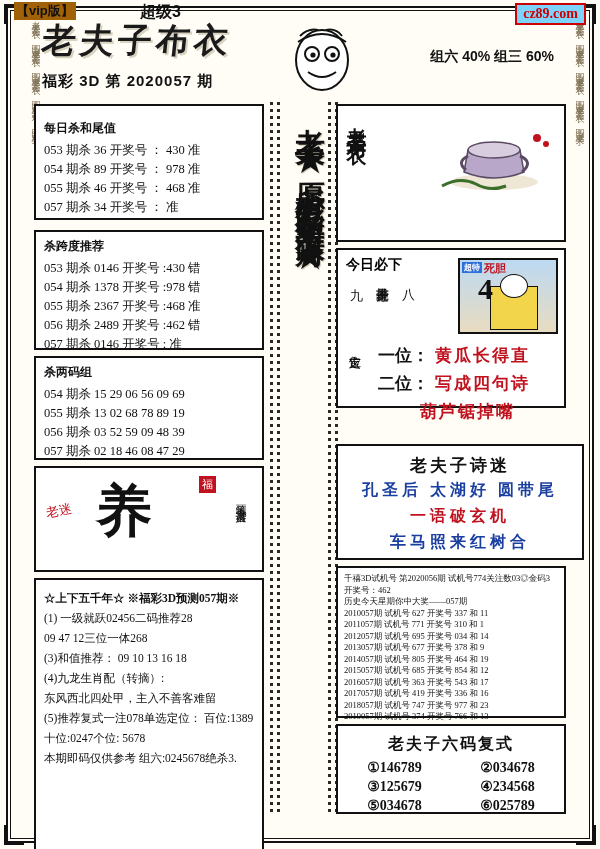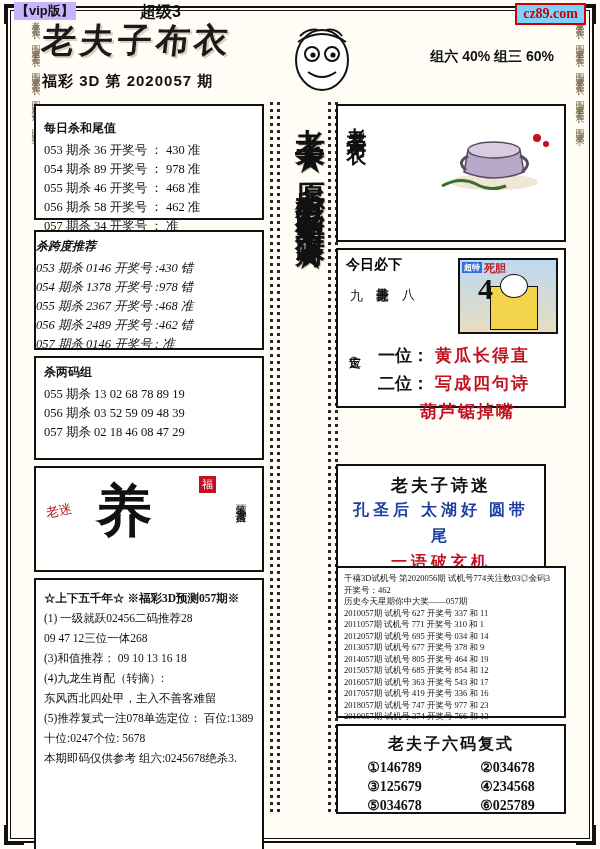--- a/index.html
+++ b/index.html
@@ -33,21 +33,21 @@
     overflow:hidden;
     opacity:.85;
   }
   .side-col.left{left:14px;}
   .side-col.right{right:14px;}
 
   
   .vip-tag{
     position:absolute;left:14px;top:2px;
     font-size:13px;font-weight:bold;color:#111;
-    background:#c4b5fd;padding:0 2px;z-index:20;
+    background:#a16207;padding:0 2px;z-index:20;
   }
   .top-right-logo{
     position:absolute;right:14px;top:3px;z-index:20;
     border:2px solid #c00;background:#7dd3fc;
     padding:1px 6px;font-size:14px;font-weight:bold;color:#c00;
     font-family:"Liberation Serif",serif;
   }
   .super3{
     position:absolute;left:140px;top:2px;z-index:20;
     font-size:16px;font-weight:bold;color:#111;
@@ -263,39 +263,39 @@
   <div class="dots" style="left:326px;top:100px;height:714px;"></div>
 
   <div class="slogan">老夫子★愿所有彩民新年发大财★</div>
 
   <div class="box" style="left:34px;top:104px;width:230px;height:116px;">
     <div style="padding:14px 8px;">
       <div class="list-head">每日杀和尾值</div>
       <div class="kill-row">053 期杀 36 开奖号 ： 430 准</div>
       <div class="kill-row">054 期杀 89 开奖号 ： 978 准</div>
       <div class="kill-row">055 期杀 46 开奖号 ： 468 准</div>
-      <div class="kill-row">056 期杀 58 开奖号 ： 462 准</div>
       <div class="kill-row">057 期杀 34 开奖号 ： 准</div>
     </div>
   </div>
 
   <div class="box" style="left:34px;top:230px;width:230px;height:120px;">
-    <div style="padding:6px 0;font-style:italic;">
+    <div style="padding:6px 8px;">
       <div class="list-head">杀跨度推荐</div>
       <div class="kill-row">053 期杀 0146 开奖号 :430 错</div>
       <div class="kill-row">054 期杀 1378 开奖号 :978 错</div>
       <div class="kill-row">055 期杀 2367 开奖号 :468 准</div>
       <div class="kill-row">056 期杀 2489 开奖号 :462 错</div>
       <div class="kill-row">057 期杀 0146 开奖号 : 准</div>
     </div>
   </div>
 
   <div class="box" style="left:34px;top:356px;width:230px;height:104px;">
     <div style="padding:6px 8px;">
       <div class="list-head">杀两码组</div>
+      <div class="kill-row">054 期杀 15 29  06 56 09 69</div>
       <div class="kill-row">055 期杀 13 02  68 78 89 19</div>
       <div class="kill-row">056 期杀 03 52  59 09 48 39</div>
       <div class="kill-row">057 期杀 02 18  46 08 47 29</div>
     </div>
   </div>
 
   <div class="box" style="left:34px;top:466px;width:230px;height:106px;">
     <div class="yang">养</div>
     <div class="yang-seal">福</div>
     <div class="yang-side">笔画 含义 谐义音</div>
@@ -356,21 +356,21 @@
       <div style="display:flex;align-items:center;gap:6px;line-height:28px;">
         <span class="pos-num">二位：</span>
         <span class="pos-text">写成四句诗</span>
       </div>
       <div style="line-height:28px;margin-left:42px;">
         <span class="pos-text">葫芦锯掉嘴</span>
       </div>
     </div>
   </div>
 
-  <div class="box" style="left:336px;top:444px;width:210px;height:116px;margin-top:20px;">
+  <div class="box" style="left:336px;top:444px;width:248px;height:116px;">
     <div style="padding:8px 6px;">
       <div class="poem-title">老夫子诗迷</div>
       <div class="poem-line b">孔圣后  太湖好  圆带尾</div>
       <div class="poem-line">一语破玄机</div>
       <div class="poem-line b">车马照来红树合</div>
     </div>
   </div>
 
   <div class="box" style="left:336px;top:566px;width:230px;height:152px;">
     <div style="padding:5px 6px;">

